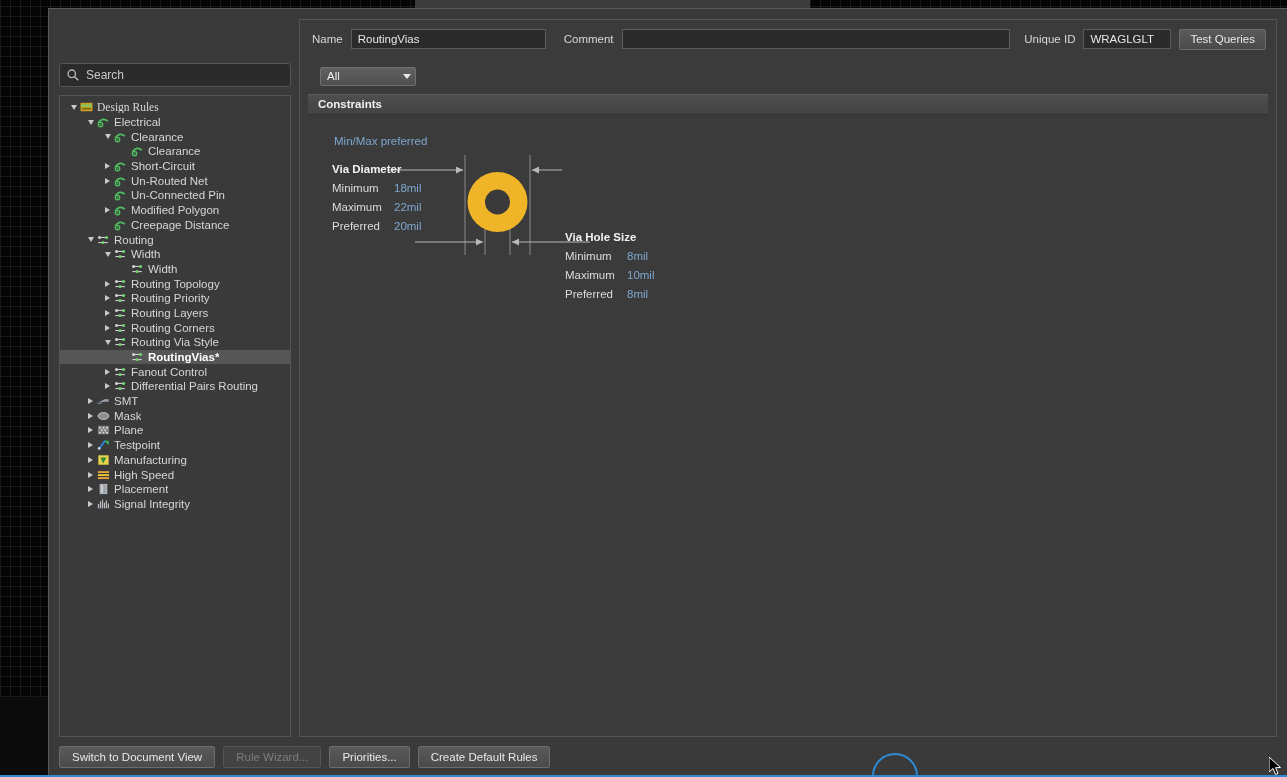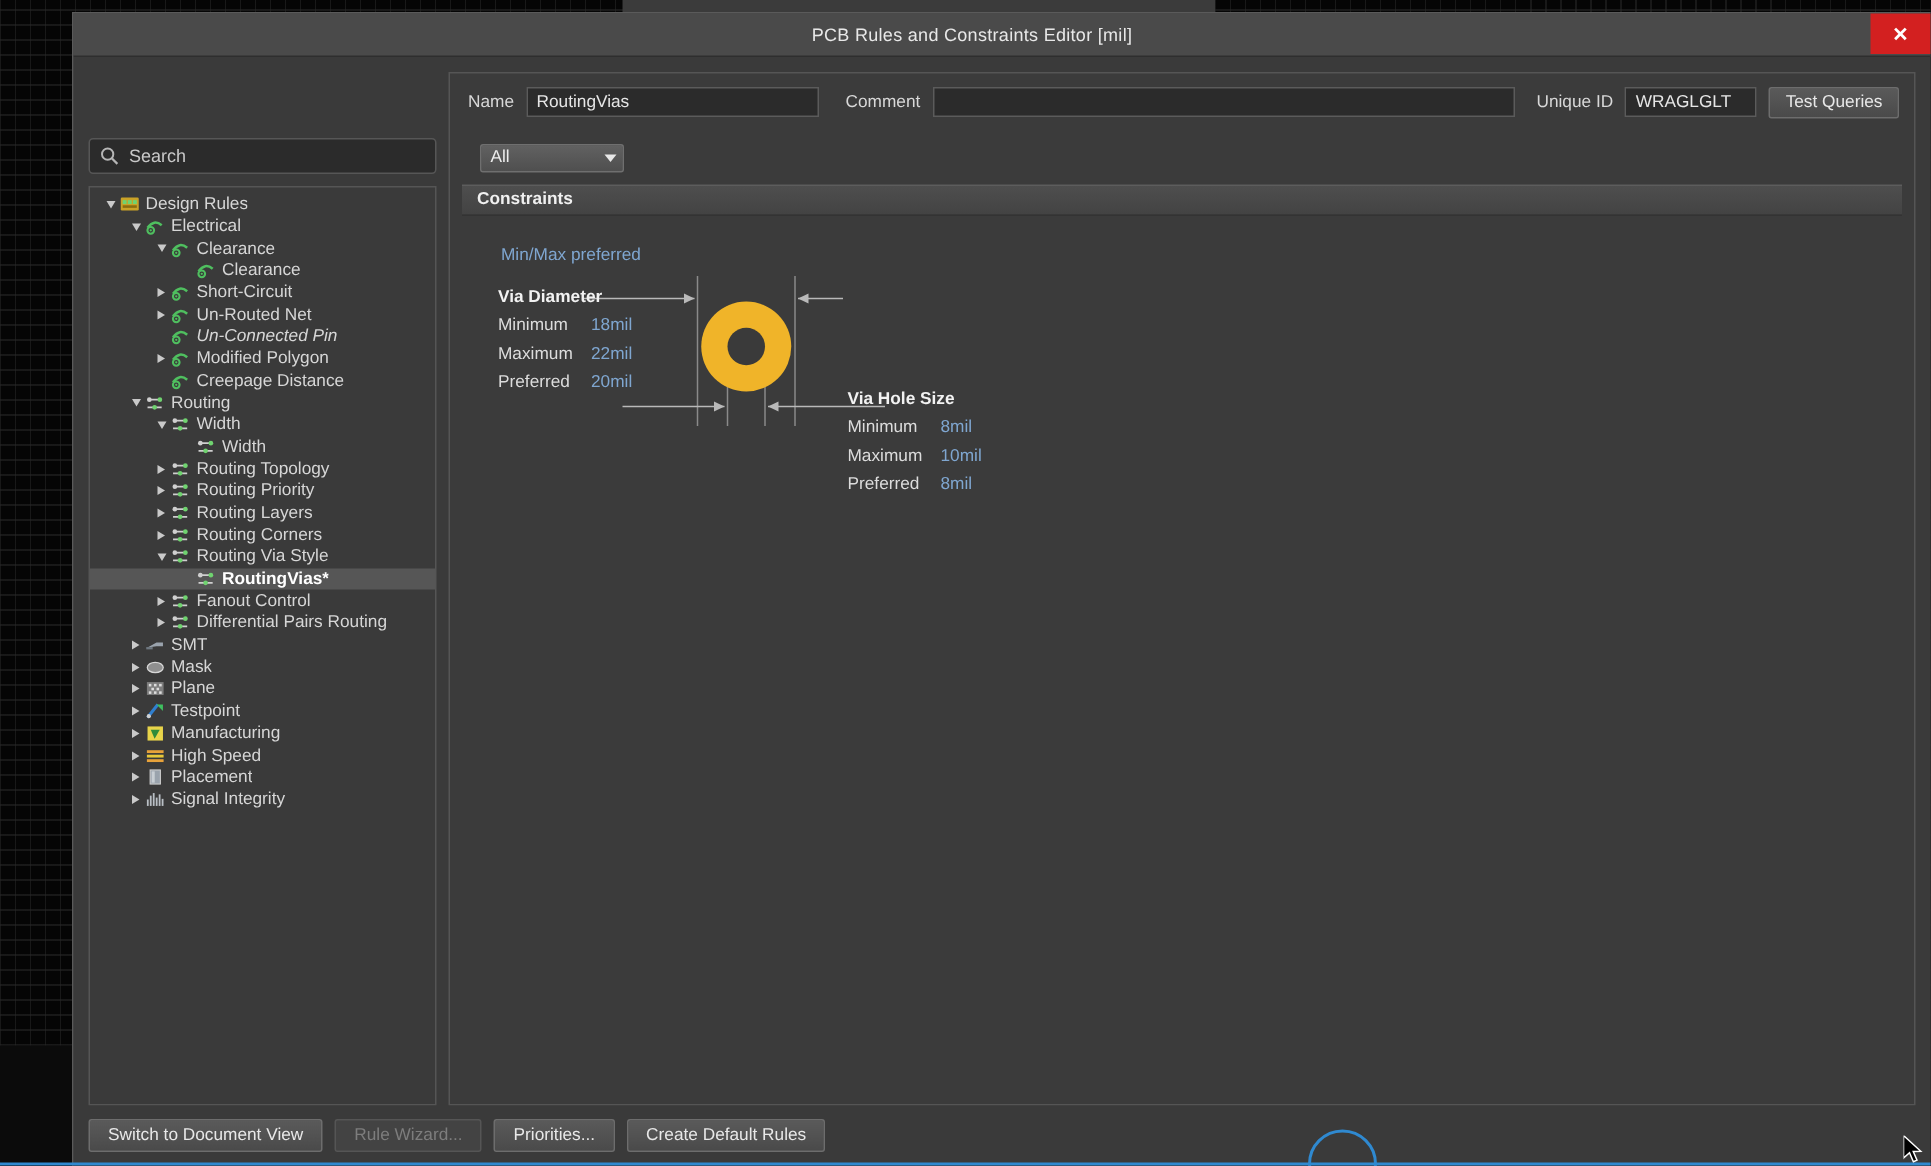--- a/index.html
+++ b/index.html
@@ -247,39 +247,35 @@
 </style>
 </head>
 <body>
 
 <div id="app-backdrop"></div>
 <div id="backdrop-bottom-bar"></div>
 <div id="backdrop-tab-strip"></div>
 
 <div id="dialog">
 
-  <div id="titlebar">
-    <div id="title-text">PCB Rules and Constraints Editor [mil]</div>
-    <div id="close-button">✕</div>
-  </div>
 
   <div id="dialog-body">
 
     <div id="left-pane">
 
       <div id="search-box">
         <svg id="search-icon" viewBox="0 0 16 16">
           <circle cx="6.6" cy="6.6" r="4.3" fill="none" stroke="#cfcfcf" stroke-width="1.5"></circle>
           <line x1="9.9" y1="9.9" x2="14" y2="14" stroke="#cfcfcf" stroke-width="1.7"></line>
         </svg>
         <span id="search-input-text">Search</span>
       </div>
 
       <div id="tree-panel">
-          <div class="tree-row" style="padding-left: 8px;">
+          <div class="tree-row" style="padding-left: 8px; font-family: Liberation Serif, serif;">
             <span class="tw">
               <span class="tw-arrow tw-expanded"></span>
             </span>
             <span class="ticon">
               <svg viewBox="0 0 16 14" width="15" height="12">
                 <rect x="1" y="2" width="14" height="10" rx="1" fill="#c9a227"></rect>
                 <rect x="2.5" y="4" width="3" height="3" fill="#6fd36f"></rect>
                 <rect x="6.5" y="4" width="3" height="3" fill="#6fd36f"></rect>
                 <rect x="10.5" y="4" width="3" height="3" fill="#6fd36f"></rect>
                 <rect x="2.5" y="8" width="11" height="2" fill="#8a6d10"></rect>
@@ -343,21 +339,21 @@
             </span>
             <span class="ticon">
               <svg viewBox="0 0 16 14" width="15" height="12">
                 <path d="M2 8 Q7 1 13 6" fill="none" stroke="#4fbf5f" stroke-width="2"></path>
                 <circle cx="4.5" cy="10" r="2.6" fill="none" stroke="#4fbf5f" stroke-width="1.6"></circle>
                 <circle cx="4.5" cy="10" r="0.9" fill="#4fbf5f"></circle>
               </svg>
             </span>
             <span class="tlabel">Un-Routed Net</span>
           </div>
-          <div class="tree-row" style="padding-left: 42px; font-style: italic;">
+          <div class="tree-row" style="padding-left: 42px;">
             <span class="tw"></span>
             <span class="ticon">
               <svg viewBox="0 0 16 14" width="15" height="12">
                 <path d="M2 8 Q7 1 13 6" fill="none" stroke="#4fbf5f" stroke-width="2"></path>
                 <circle cx="4.5" cy="10" r="2.6" fill="none" stroke="#4fbf5f" stroke-width="1.6"></circle>
                 <circle cx="4.5" cy="10" r="0.9" fill="#4fbf5f"></circle>
               </svg>
             </span>
             <span class="tlabel">Un-Connected Pin</span>
           </div>

